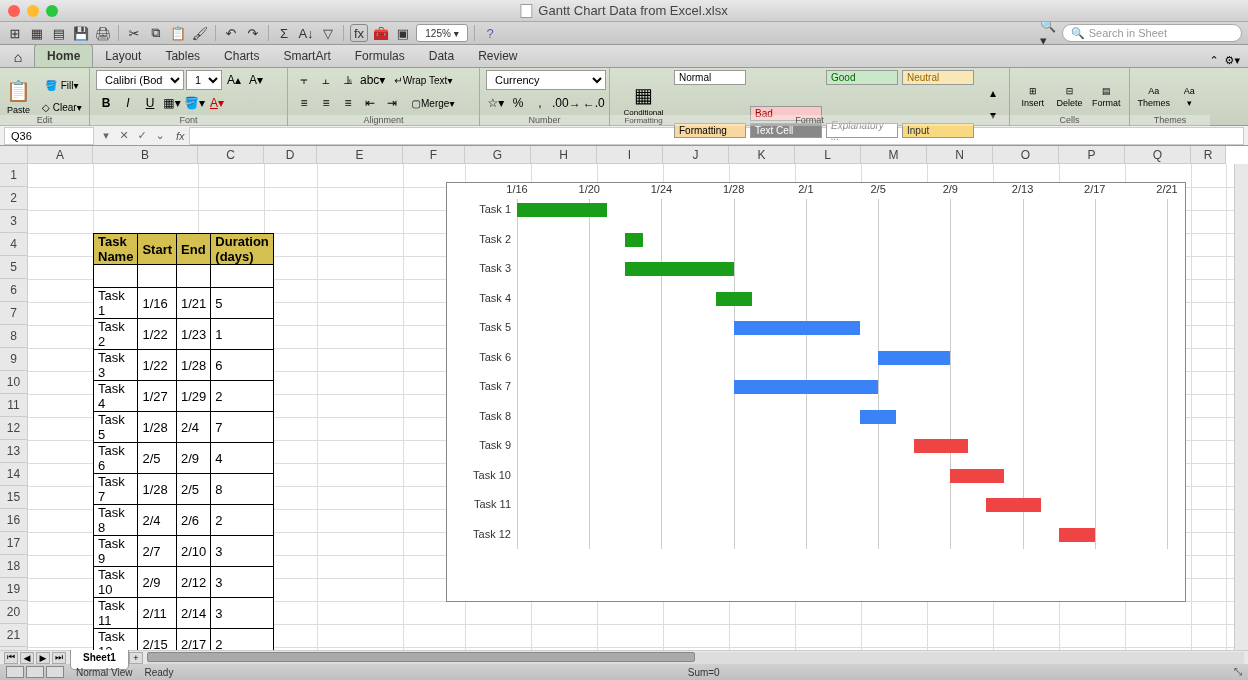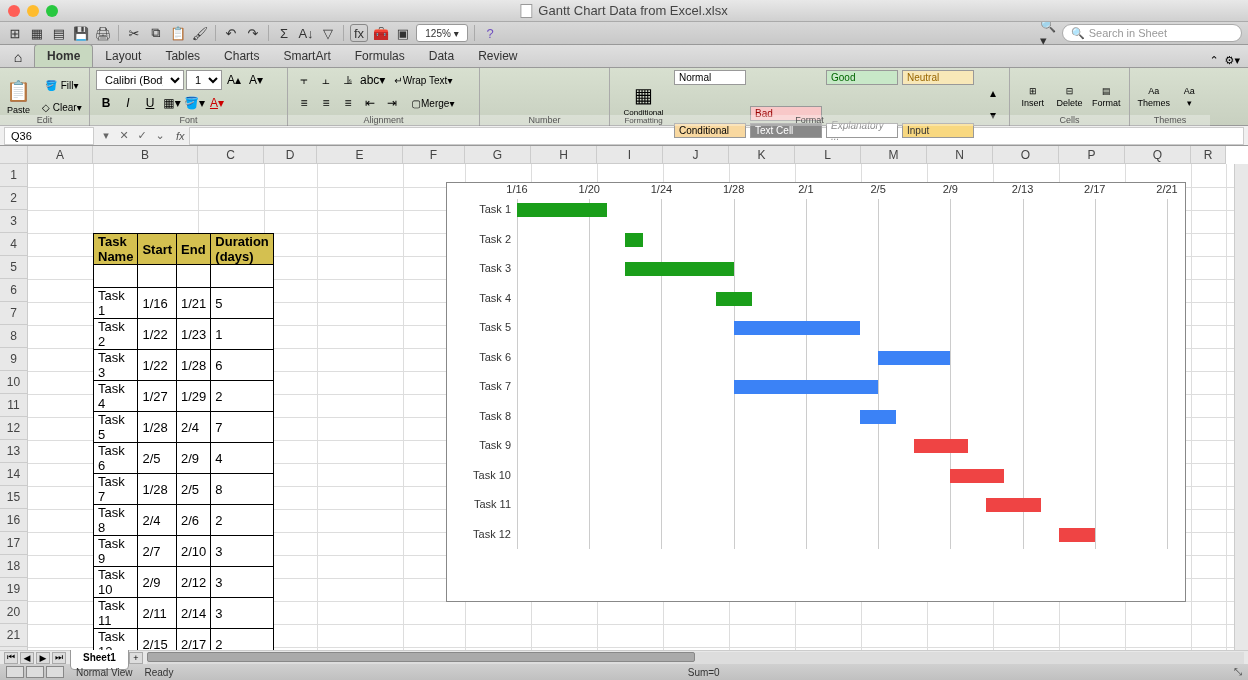--- a/index.html
+++ b/index.html
@@ -220,35 +220,45 @@
         <div class="rbtn">≡</div>
         <div class="rbtn">⇤</div>
         <div class="rbtn">⇥</div>
         <div class="rbtn" style="width:58px;font-size:10px">▢ <span>Merge</span> ▾</div>
       </div>
     </div>
     <div class="rgroup-label">Alignment</div>
   </div>
 
   <div class="rgroup" style="width:130px">
+    <div class="rgroup-body" style="flex-direction:column;align-items:flex-start;gap:3px">
+      <select class="font-select" style="width:120px"><option>Currency</option></select>
+      <div style="display:flex;gap:2px">
+        <div class="rbtn">☆▾</div>
+        <div class="rbtn">%</div>
+        <div class="rbtn">,</div>
+        <div class="rbtn">.00→</div>
+        <div class="rbtn">←.0</div>
+      </div>
+    </div>
     <div class="rgroup-label">Number</div>
   </div>
 
   <div class="rgroup" style="width:400px">
     <div class="rgroup-body">
       <div class="bigbtn" style="width:56px">
         <span class="bigbtn-icon">▦</span>
         <span style="font-size:8px;text-align:center;line-height:1">Conditional Formatting</span>
       </div>
       <div style="display:grid;grid-template-columns:repeat(4,74px);gap:2px">
         <div class="style-cell style-normal">Normal</div>
         <div class="style-cell style-bad">Bad</div>
         <div class="style-cell style-good">Good</div>
         <div class="style-cell style-neutral">Neutral</div>
-        <div class="style-cell style-calc">Conditional</div>
+        <div class="style-cell style-calc">Formatting</div>
         <div class="style-cell style-check">Text Cell</div>
         <div class="style-cell style-expl">Explanatory ...</div>
         <div class="style-cell style-input">Input</div>
       </div>
       <div style="display:flex;flex-direction:column;gap:2px;margin-left:4px">
         <div class="rbtn">▴</div>
         <div class="rbtn">▾</div>
       </div>
     </div>
     <div class="rgroup-label">Format</div>

